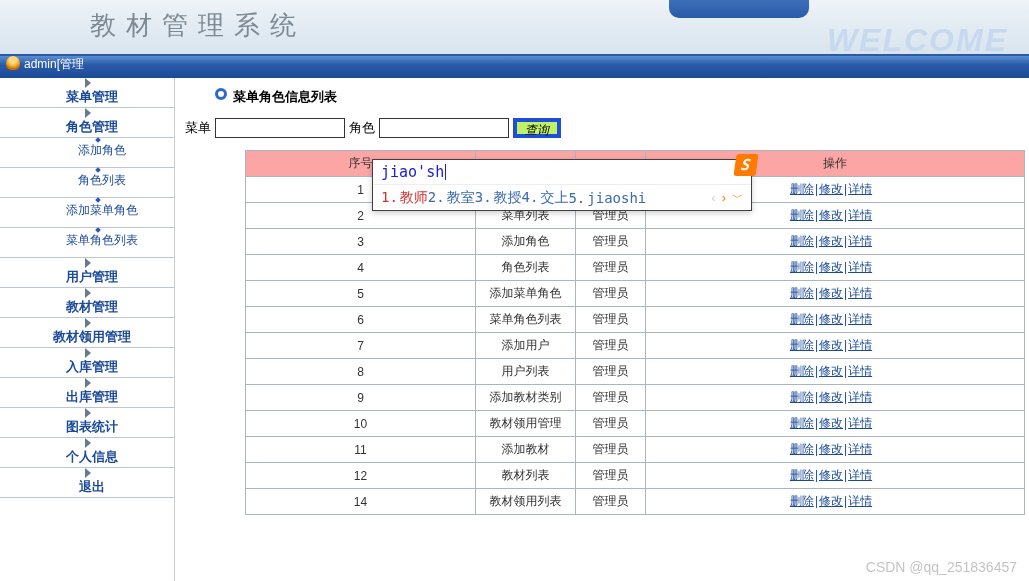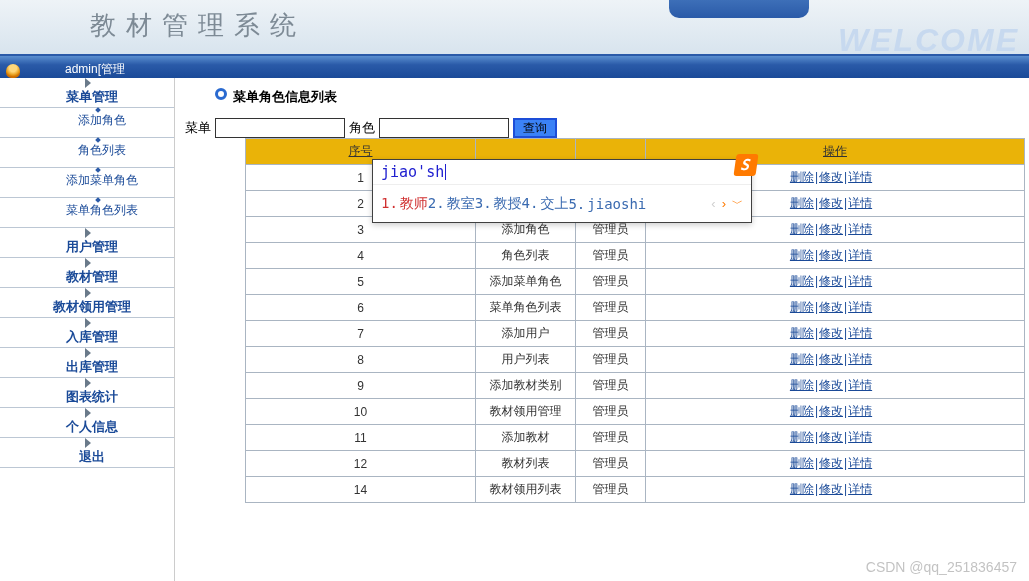--- a/index.html
+++ b/index.html
@@ -1,66 +1,66 @@
 <!DOCTYPE html>
 <html><head>
 <meta charset="utf-8">
 <style>
 * { margin: 0; padding: 0; box-sizing: border-box; }
 body { font-family: "Microsoft YaHei", SimSun, Arial, sans-serif; font-size: 12px; background: #fff; width: 1029px; height: 581px; overflow: hidden; position: relative; }
 
 
 .banner { height: 56px; background: linear-gradient(to bottom, #eef3f7, #d8e4ee); position: relative; overflow: hidden; border-bottom: 2px solid #2a5aa8; }
 .banner-title { position: absolute; left: 90px; top: 8px; font-size: 26px; color: #7d8a95; font-family: KaiTi, "楷体", serif; letter-spacing: 10px; }
-.banner-welcome { position: absolute; right: 10px; top: 22px; font-size: 32px; font-weight: bold; color: #c7d9ef; font-style: italic; letter-spacing: 2px; }
+.banner-welcome { position: absolute; right: 21px; top: 22px; font-size: 32px; font-weight: bold; color: #c7d9ef; font-style: italic; letter-spacing: 2px; }
 .banner-btn { position: absolute; right: 220px; top: 0; width: 140px; height: 18px; background: linear-gradient(to bottom, #3d6fb8, #2a5aa8); border-radius: 0 0 10px 10px; }
 
 
-.userbar { height: 22px; background: linear-gradient(to bottom, #5a8fd0, #2a5aa8 40%, #1a4a98); color: #fff; display: flex; align-items: flex-end; padding-left: 6px; gap: 41px; }
+.userbar { height: 22px; background: linear-gradient(to bottom, #5a8fd0, #2a5aa8 40%, #1a4a98); color: #fff; display: flex; align-items: flex-start; padding-left: 6px; }
 .user-icon { display: inline-block; width: 14px; height: 14px; background: radial-gradient(circle at 50% 30%, #ffd77a 30%, #e8a020 55%, #d07000 70%); border-radius: 50% 50% 40% 40%; margin-right: 4px; }
 .userbar span { font-size: 12px; }
 
 
 .main { display: flex; height: calc(581px - 56px - 22px); }
 
 
 .sidebar { width: 175px; background: #fff; border-right: 1px solid #ccc; overflow-y: auto; }
 .sidebar-item, .sidebar-subitem { display: flex; align-items: center; height: 30px; padding-left: 10px; border-bottom: 1px solid #bcc7d4; cursor: pointer; font-size: 13px; font-weight: bold; color: #1a4a98; flex-direction: column; }
 .sidebar-subitem { padding-left: 30px; font-weight: normal; font-size: 12px; color: #1a4a98; }
 .arrow-icon { display: inline-block; width: 0; height: 0; border-top: 5px solid transparent; border-bottom: 5px solid transparent; border-left: 6px solid #6a7a8a; margin-right: 8px; }
 .bullet-icon { display: inline-block; width: 4px; height: 4px; background: #2a5aa8; transform: rotate(45deg); margin-right: 8px; }
 
 
 .content { flex: 1; padding: 10px 10px 0 10px; overflow: auto; position: relative; }
 .page-title { display: flex; font-size: 13px; font-weight: bold; color: #000; margin-bottom: 12px; margin-left: 30px; }
 .circle-icon { display: inline-block; width: 12px; height: 12px; border: 3px solid #2a6ad0; border-radius: 50%; margin-right: 6px; }
 
-.search-row { display: flex; align-items: center; gap: 4px; }
+.search-row { display: flex; align-items: center; margin-bottom: 12px; gap: 4px; }
 .search-row label { font-size: 13px; }
 .search-input { width: 130px; height: 20px; border: 1px solid #333; padding: 0 3px; font-size: 12px; }
-.search-btn { height: 20px; padding: 0 8px; border: 2px solid #1d4ed8; background: #3b82f6; cursor: pointer; font-size: 12px; }
+.search-btn { height: 20px; padding: 0 8px; border: 4px solid #1d4ed8; background: #bef264; cursor: pointer; font-size: 12px; font-style: italic; }
 
 
 .data-table { width: 780px; margin-left: 60px; border-collapse: collapse; }
 .data-table th, .data-table td { border: 1px solid #aab5c2; height: 26px; text-align: center; font-size: 12px; color: #333; }
-.data-table th { background: #eab308; font-weight: normal; text-decoration: underline; }
+.data-table th { background: #fca5a5; font-weight: normal; }
 .col-seq { width: 230px; }
 .col-menu { width: 100px; }
 .col-role { width: 70px; }
 .col-op { width: auto; }
 .op-cell { text-align: right; padding-right: 8px; }
 .op-link { color: #1a4a98; text-decoration: underline; cursor: pointer; }
 .op-link + .sep { color: #1a4a98; margin: 0 1px; }
 
 
 .ime { position: absolute; left: 372px; top: 159px; width: 380px; background: #fff; border: 1px solid #404040; box-shadow: 0 2px 6px rgba(0,0,0,.2); z-index: 100; }
 .ime-input { height: 24px; padding: 3px 8px; color: #2020d0; font-size: 15px; font-family: monospace; display: flex; align-items: center; position: relative; }
 .ime-caret { display:inline-block; width:1px; height:16px; background:#2020d0; margin-left:1px; }
 .ime-logo { position: absolute; right: -6px; top: -6px; width: 22px; height: 22px; background: #ff7a00; color: #fff; font-weight: bold; font-size: 15px; font-style: italic; display:flex; align-items:center; justify-content:center; border-radius: 3px; transform: skewX(-8deg); }
-.ime-cands { height: 38px; display: flex; align-items: center; padding: 0 8px; border-top: 1px solid #eee; font-size: 14px; }
+.ime-cands { height: 26px; display: flex; align-items: center; padding: 0 8px; border-top: 1px solid #eee; font-size: 14px; }
 .ime-cand { color: #3a6ab0; font-family: SimSun, monospace; }
 .ime-cand.first { color: #d03030; }
 .ime-cand .n { margin-right: 2px; }
 .ime-nav { margin-left: auto; display:flex; gap:6px; align-items:center; }
 .ime-arrow-left { color: #d0d0d0; font-size: 13px; }
 .ime-arrow-right { color: #ff7a00; font-size: 13px; }
 .ime-arrow-down { color: #ff7a00; font-size: 11px; }
 
 
 .watermark { position: absolute; right: 12px; bottom: 6px; font-size: 14px; color: rgba(80,80,80,.35); font-family: Arial; z-index: 200; }
@@ -77,20 +77,24 @@
 <div class="userbar">
   <span class="user-icon"></span>
   <span>admin[管理</span>
 </div>
 
 <div class="main">
   <div class="sidebar" id="sidebar">
       <div class="sidebar-item">
         <span class="arrow-icon"></span>
         <span>菜单管理</span>
+      </div>
+      <div class="sidebar-item">
+        <span class="arrow-icon"></span>
+        <span>角色管理</span>
       </div>
       <div class="sidebar-subitem">
         <span class="bullet-icon"></span>
         <span>添加角色</span>
       </div>
       <div class="sidebar-subitem">
         <span class="bullet-icon"></span>
         <span>角色列表</span>
       </div>
       <div class="sidebar-subitem">

